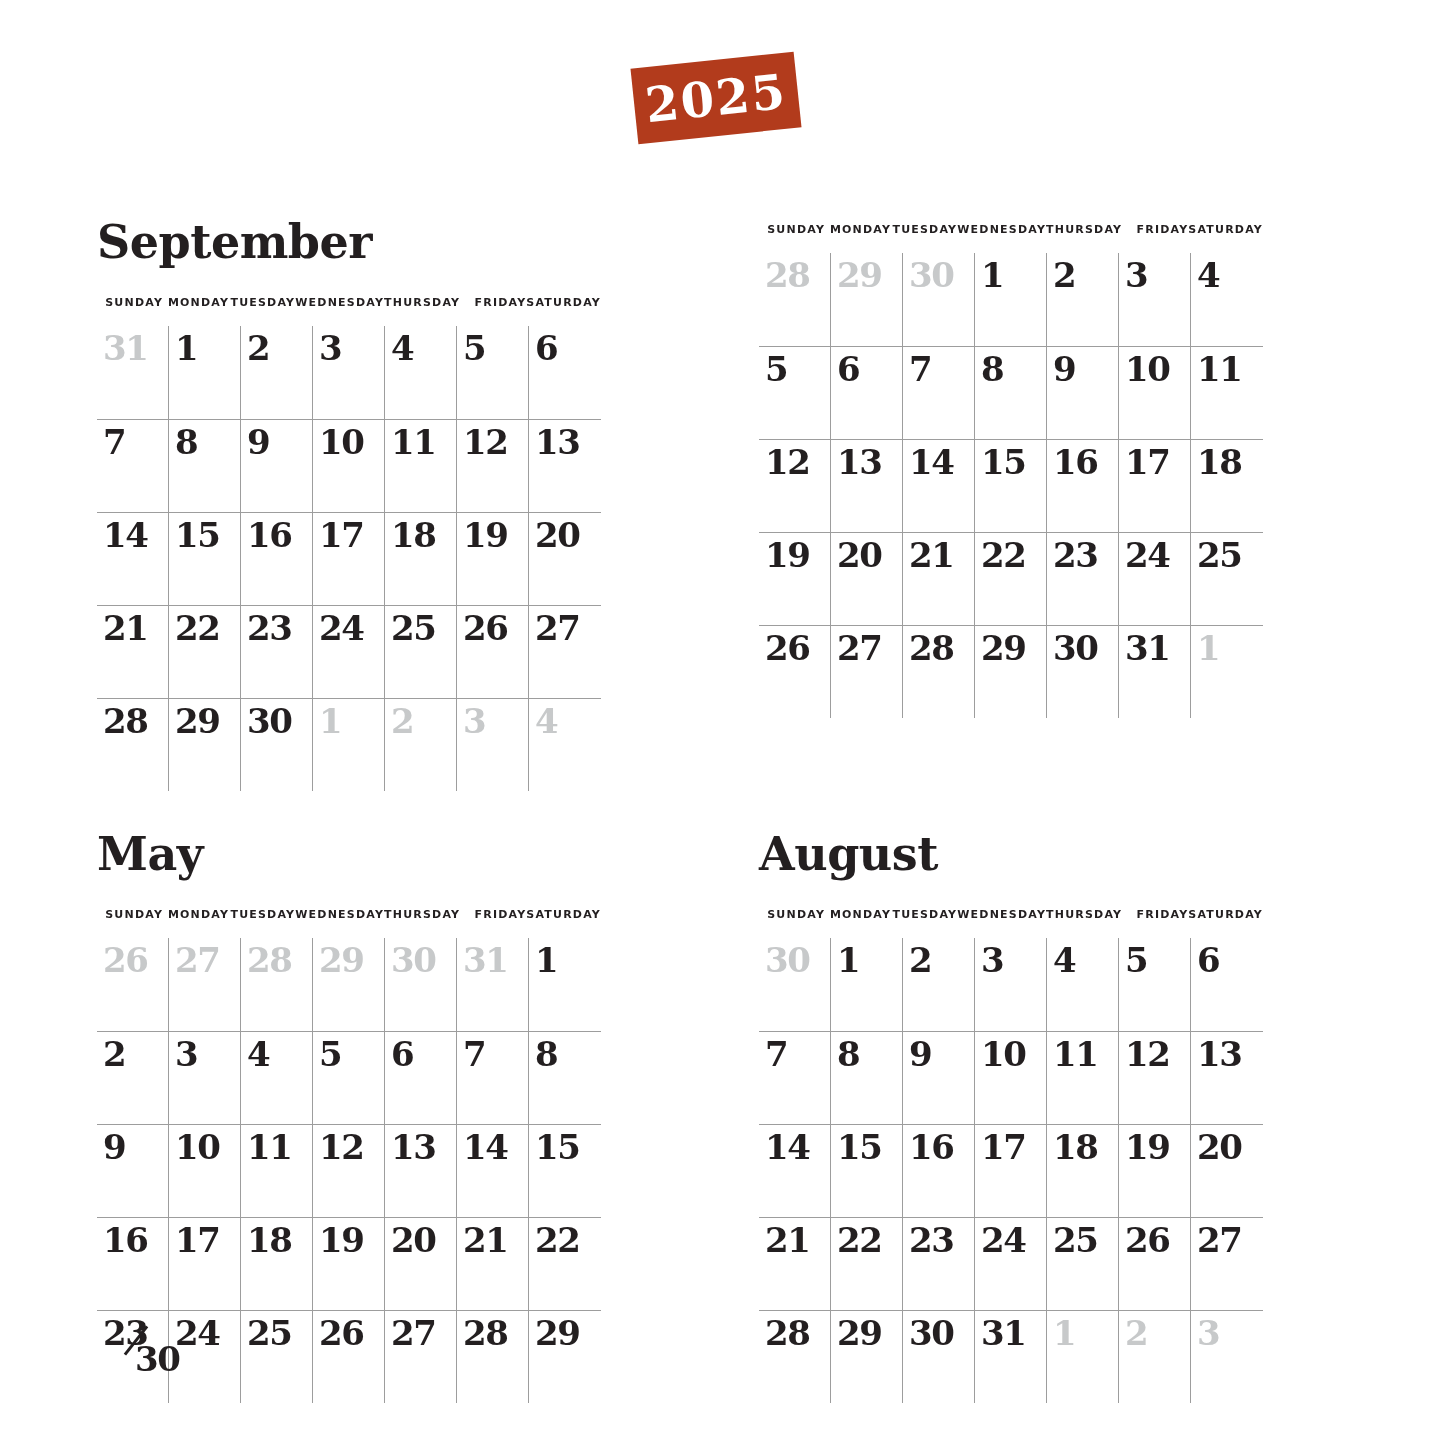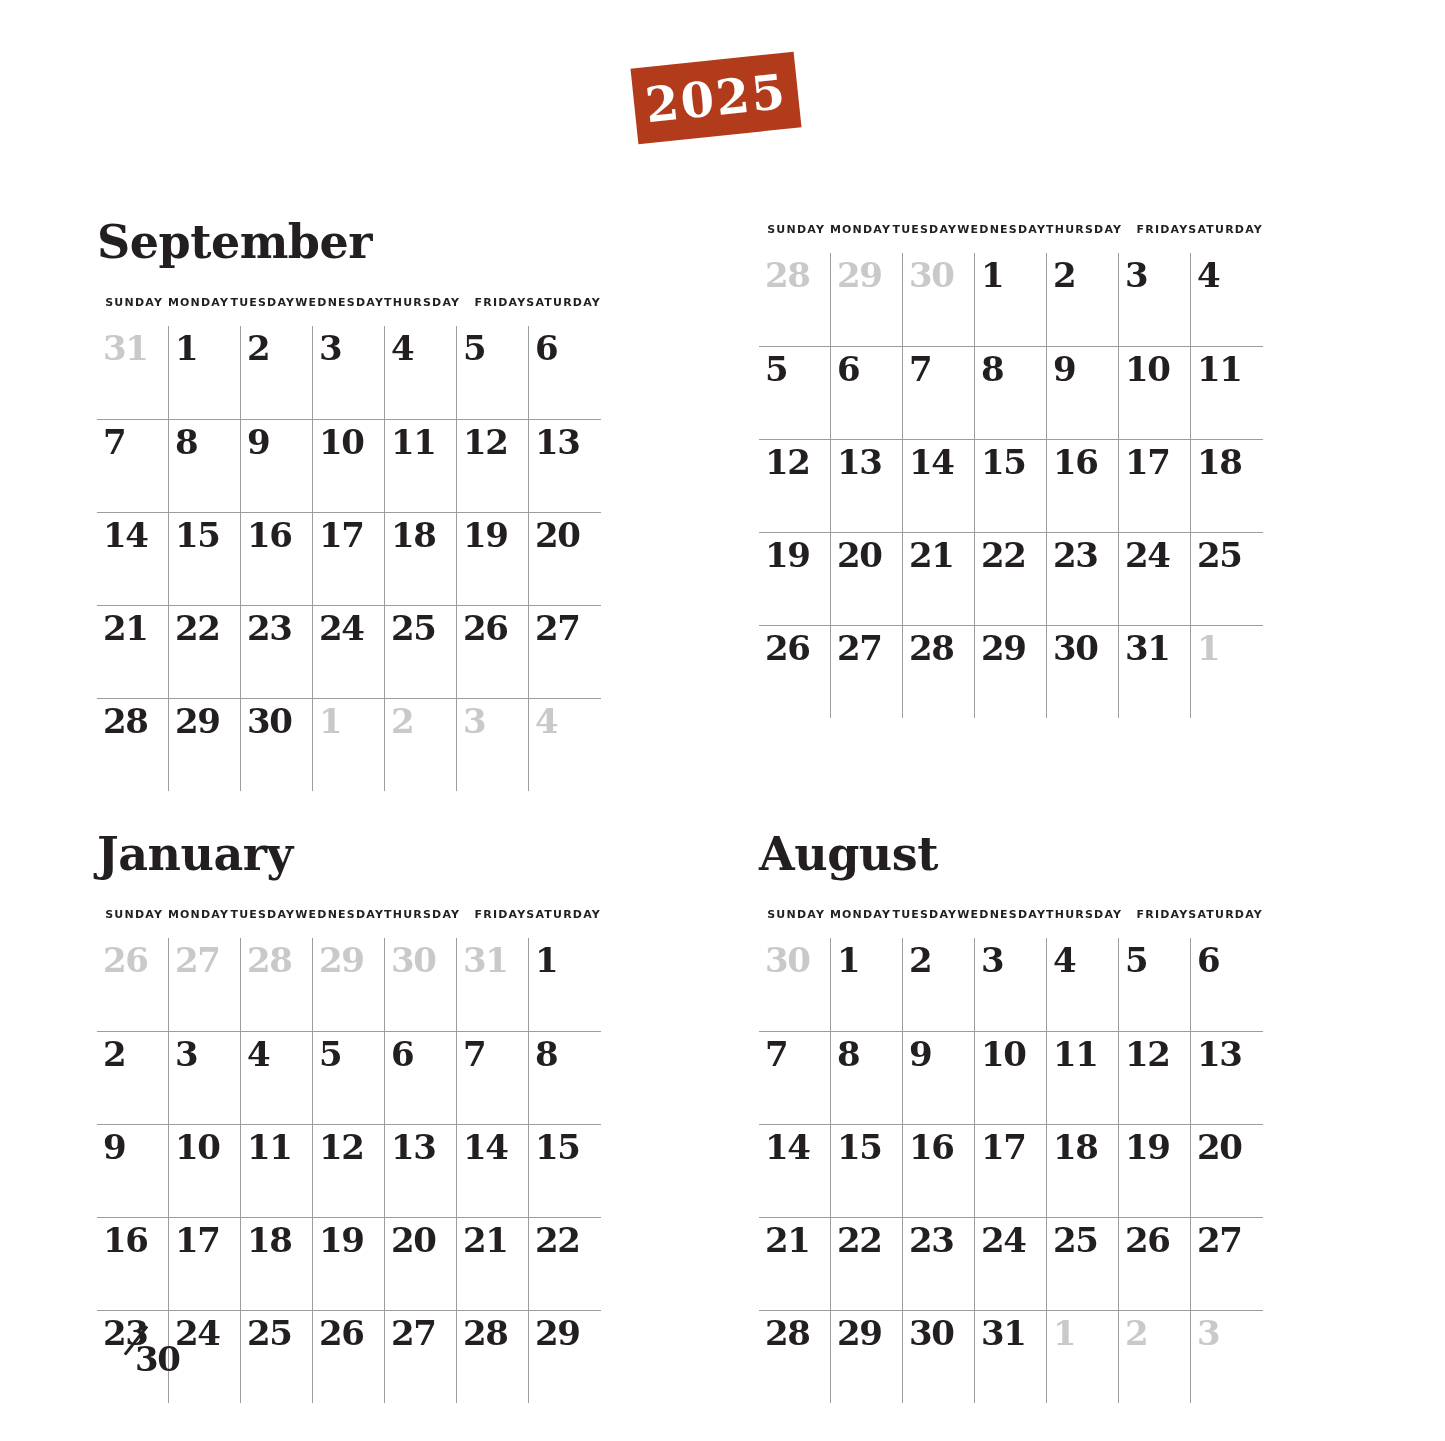--- a/index.html
+++ b/index.html
@@ -180,21 +180,21 @@
           <div class="cell"><span class="date">26</span></div>
           <div class="cell"><span class="date">27</span></div>
           <div class="cell"><span class="date">28</span></div>
           <div class="cell"><span class="date">29</span></div>
           <div class="cell"><span class="date">30</span></div>
           <div class="cell"><span class="date">31</span></div>
           <div class="cell"><span class="date muted">1</span></div>
         </div>
       </div>
       <div class="month pos-2">
-        <div class="month-title">January</div>
+        <div class="month-title">May</div>
         <div class="day-headers">
           <div class="day-header">SUNDAY</div>
           <div class="day-header">MONDAY</div>
           <div class="day-header">TUESDAY</div>
           <div class="day-header">WEDNESDAY</div>
           <div class="day-header">THURSDAY</div>
           <div class="day-header">FRIDAY</div>
           <div class="day-header">SATURDAY</div>
         </div>
         <div class="weeks">

